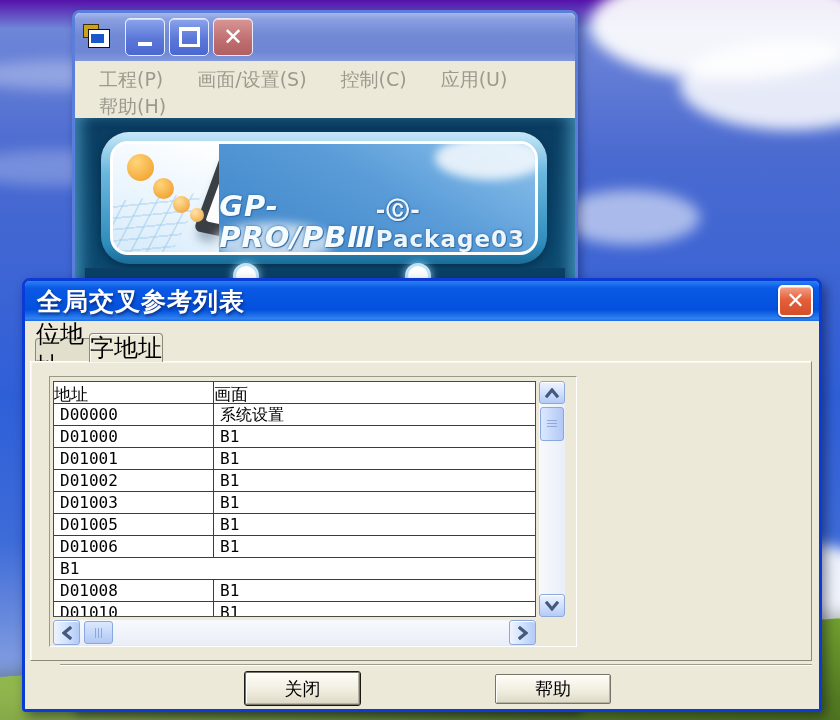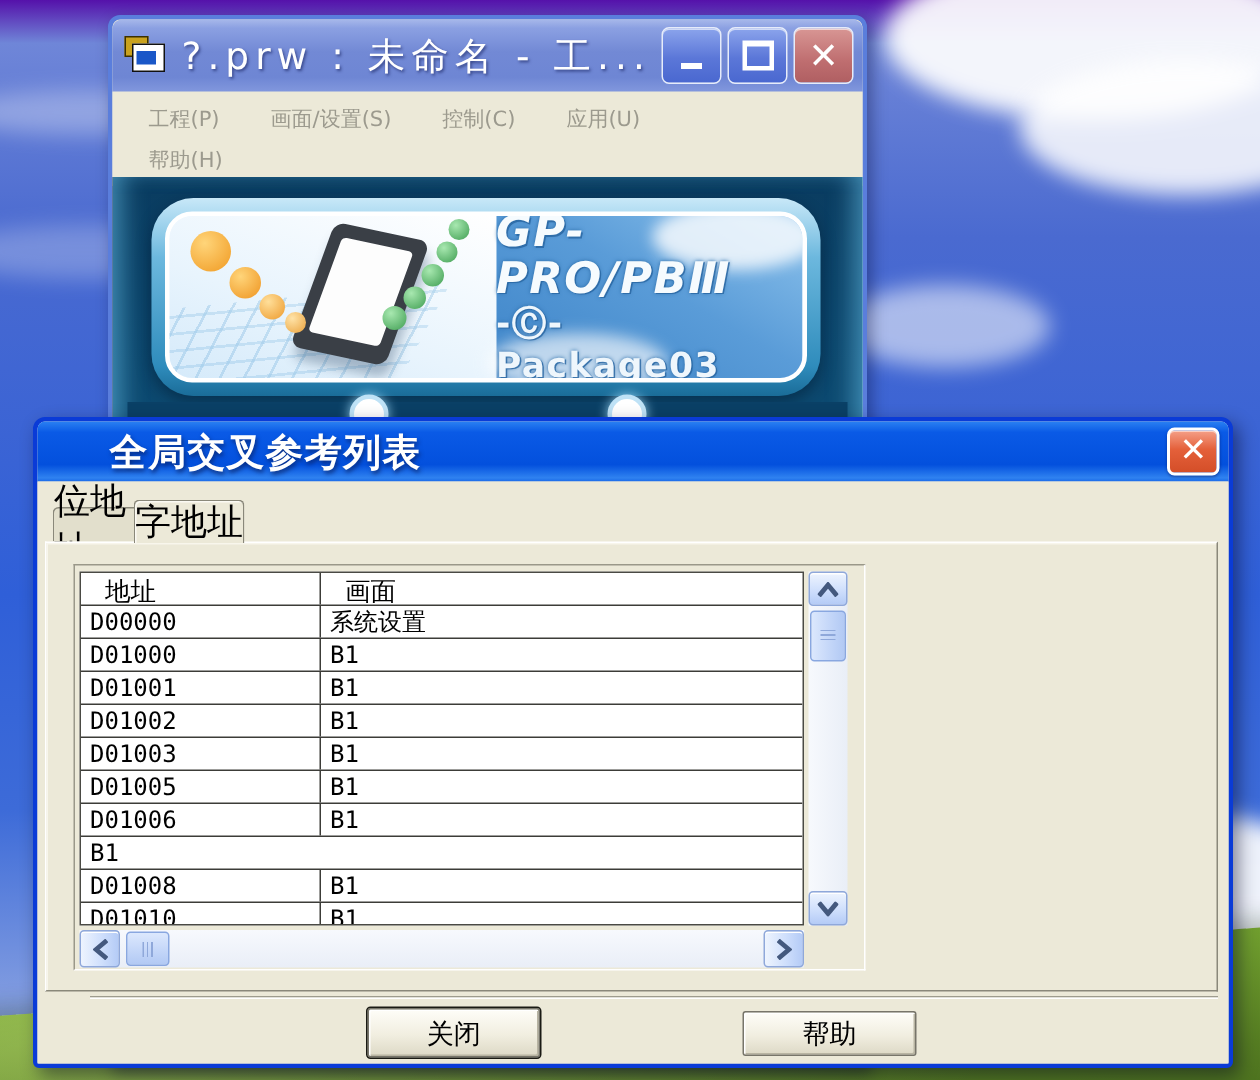--- a/index.html
+++ b/index.html
@@ -42,21 +42,21 @@
   .winbtn{width:38px;height:36px;border-radius:5px;margin-left:4px;flex:none;
     border:1px solid #e6ecfa;display:flex;align-items:center;justify-content:center;
     box-shadow:inset 0 1px 0 rgba(255,255,255,.6);}
   .winbtn.min,.winbtn.max{background:linear-gradient(180deg,#8ba4ec 0%,#5b77d8 55%,#4a68d0 100%);}
   .winbtn.close-app{background:linear-gradient(180deg,#d89694 0%,#bf6e70 60%,#b05f62 100%);}
   .glyph-min{width:14px;height:4px;background:#fff;margin-top:14px;}
   .glyph-max{width:15px;height:13px;border:3px solid #fff;border-top-width:4px;background:transparent;}
   .glyph-x{color:#fff;font-size:24px;font-weight:bold;line-height:1;}
   .app-menubar{background:#ECE9D8;padding:5px 0 3px 24px;border-bottom:1px solid #d6d2c0;}
   .menu-row{display:flex;gap:34px;height:27px;align-items:center;}
-  .menu-item{font-size:14px;color:#9c9a8e;white-space:nowrap;}
+  .menu-item{font-size:19px;color:#9c9a8e;white-space:nowrap;}
   .app-splash{position:absolute;left:0;top:105px;right:0;bottom:0;
     background:linear-gradient(180deg,#0a3c60 0%,#0d5078 38%,#0e5a85 60%,#0a466c 100%);
     box-shadow:inset 14px 0 16px -8px rgba(110,200,240,.55),inset -14px 0 16px -8px rgba(110,200,240,.55);
     overflow:hidden;}
   .banner{position:absolute;left:26px;top:14px;width:446px;height:132px;border-radius:28px;
     background:linear-gradient(180deg,#c8e8f8 0%,#6cb8de 30%,#2f8cbc 85%,#1a6c98 100%);
     padding:9px;box-sizing:border-box;box-shadow:0 4px 10px rgba(0,20,40,.45);}
   .banner-inner{width:100%;height:100%;border-radius:18px;border:3px solid #fff;box-sizing:border-box;
     overflow:hidden;display:flex;background:#eef7fe;}
   .banner-left{flex:1.12;position:relative;background:linear-gradient(200deg,#ffffff 0%,#e8f4fd 60%,#d5eafa 100%);}
@@ -73,21 +73,21 @@
   .dot.o2{left:40px;top:34px;width:21px;height:21px;background:radial-gradient(circle at 35% 30%,#ffd57a,#ee9420);}
   .dot.o3{left:60px;top:52px;width:17px;height:17px;background:radial-gradient(circle at 35% 30%,#ffdf9a,#ed9a2c);}
   .dot.o4{left:77px;top:64px;width:14px;height:14px;background:radial-gradient(circle at 35% 30%,#ffe3a8,#eaa23c);}
   .dot.g1{left:186px;top:2px;width:14px;height:14px;}
   .dot.g2{left:178px;top:17px;width:14px;height:14px;}
   .dot.g3{left:168px;top:32px;width:15px;height:15px;}
   .dot.g4{left:156px;top:47px;width:15px;height:15px;}
   .dot.g5{left:142px;top:60px;width:16px;height:16px;}
   .dot.green{background:radial-gradient(circle at 35% 30%,#a8e8b0,#3f9e52);}
   .banner-right{flex:1;position:relative;background:linear-gradient(210deg,#8cc2ec 0%,#5a9cd8 45%,#3d84c8 100%);
-    display:flex;flex-direction:column;align-items:flex-end;justify-content:center;
+    display:flex;flex-direction:row;align-items:flex-end;justify-content:center;
     padding-right:10px;box-sizing:border-box;}
   .bcloud{position:absolute;background:#fff;border-radius:50%;filter:blur(5px);opacity:.8;}
   .bcloud.b1{right:-10px;top:-8px;width:110px;height:44px;}
   .bcloud.b2{left:-6px;bottom:-10px;width:120px;height:40px;opacity:.65;}
   .logo-product{font-size:29px;font-weight:bold;font-style:italic;color:#f6fbfe;line-height:1.05;
     letter-spacing:1px;text-shadow:0 0 3px #2d6da8,1px 1px 0 rgba(40,100,160,.8);position:relative;}
   .logo-package{font-size:23px;font-weight:bold;color:#eef6fc;letter-spacing:1px;
     text-shadow:0 0 3px #2d6da8,1px 1px 0 rgba(40,100,160,.8);position:relative;}
   .splash-strip{position:absolute;left:10px;right:10px;top:150px;height:30px;background:#0a4066;
     border-radius:0 0 18px 18px;}
@@ -96,21 +96,21 @@
   .deco-circle.d1{left:158px;}
   .deco-circle.d2{left:330px;}
   
   .dialog{position:absolute;left:22px;top:278px;width:800px;height:434px;box-sizing:border-box;
     background:#ECE9D8;border:3px solid #0a3bd7;border-radius:8px 8px 4px 4px;
     box-shadow:4px 5px 12px rgba(0,0,30,.45);}
   .dlg-titlebar{position:relative;height:40px;border-radius:5px 5px 0 0;
     background:linear-gradient(180deg,#2a80f2 0%,#0a5ae6 18%,#0350dd 72%,#2f82f0 94%,#1b6ae8 100%);
     display:flex;align-items:center;padding:0 6px 0 12px;box-sizing:border-box;}
   .dlg-title{color:#fff;font-size:25px;font-weight:bold;letter-spacing:1px;flex:1;
-    text-shadow:1px 2px 3px rgba(10,30,90,.7);margin-left:36px;}
+    text-shadow:1px 2px 3px rgba(10,30,90,.7);}
   .dlg-close{width:35px;height:32px;border-radius:5px;border:2px solid #fff;box-sizing:border-box;
     background:linear-gradient(180deg,#f5a088 0%,#e4603a 45%,#d44e28 100%);
     display:flex;align-items:center;justify-content:center;
     box-shadow:inset 0 1px 0 rgba(255,255,255,.5),0 1px 2px rgba(0,0,60,.4);}
   .dlg-close .glyph-x{font-size:22px;}
   .dlg-body{position:absolute;left:0;top:40px;right:0;bottom:0;background:#ECE9D8;}
   
   .tab{position:absolute;box-sizing:border-box;font-size:24px;color:#000;
     border:1px solid #8a887a;border-bottom:none;border-radius:4px 4px 0 0;
     background:#ECE9D8;display:flex;align-items:center;justify-content:center;}
@@ -125,21 +125,21 @@
   .grid-panel{position:absolute;left:18px;top:14px;width:528px;height:271px;box-sizing:border-box;
     background:#ECE9D8;border:1px solid #9a9889;border-right-color:#fff;border-bottom-color:#fff;}
   .grid{position:absolute;left:3px;top:4px;width:483px;height:236px;box-sizing:border-box;
     background:#fff;border:1px solid #4a4a44;overflow:hidden;
     font-family:"DejaVu Sans Mono","Liberation Mono",monospace;}
   .grid-row{display:flex;height:22px;box-sizing:border-box;border-bottom:1px solid #3c3c38;}
   .grid-row:last-child{border-bottom:none;}
   .gcell{box-sizing:border-box;padding:1px 0 0 6px;font-size:16px;color:#000;overflow:hidden;white-space:nowrap;}
   .gcell.c0{width:160px;border-right:1px solid #3c3c38;}
   .gcell.c1{flex:1;}
-  .grid-head .gcell{font-size:17px;padding-left:16px;font-family:"DejaVu Sans","Liberation Sans",sans-serif;}
+  .grid-head .gcell{font-size:17px;padding-left:0;font-family:"DejaVu Sans","Liberation Sans",sans-serif;}
   
   .vscroll{position:absolute;left:489px;top:4px;width:26px;height:236px;
     background:linear-gradient(90deg,#f7f9fd,#e9eef7);}
   .hscroll{position:absolute;left:3px;top:243px;width:483px;height:25px;
     background:linear-gradient(180deg,#f7f9fd,#e9eef7);}
   .scroll-btn{position:absolute;box-sizing:border-box;border:1px solid #8fa8da;border-radius:3px;
     background:linear-gradient(180deg,#eef4fe 0%,#cfdffc 55%,#b4cbf6 100%);
     display:flex;align-items:center;justify-content:center;
     box-shadow:inset 0 1px 0 #fff;}
   .vscroll .scroll-btn{width:26px;height:23px;left:0;}
@@ -197,21 +197,20 @@
   <div class="grass"></div>
 </div>
 
 <div class="app-window">
   <div class="app-titlebar">
     <span class="app-icon">
       <span class="ic-back"></span>
       <span class="ic-front"></span>
       <span class="ic-screen"></span>
     </span>
-    <span class="app-title">?.prw : 未命名 - 工...</span>
     <span class="winbtn min">
       <span class="glyph-min"></span>
     </span>
     <span class="winbtn max">
       <span class="glyph-max"></span>
     </span>
     <span class="winbtn close-app">
       <span class="glyph-x">✕</span>
     </span>
   </div>

